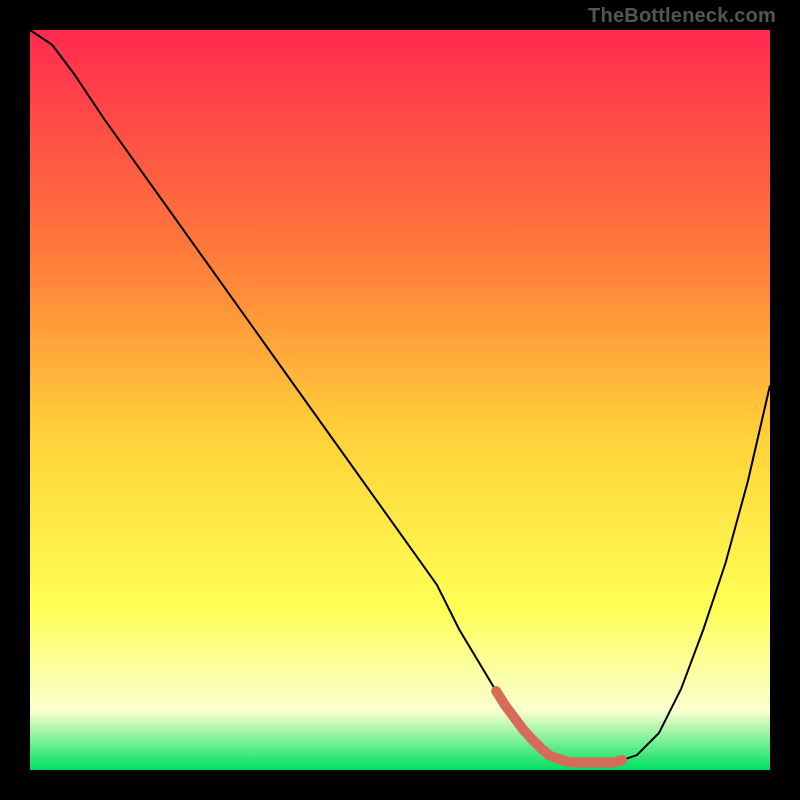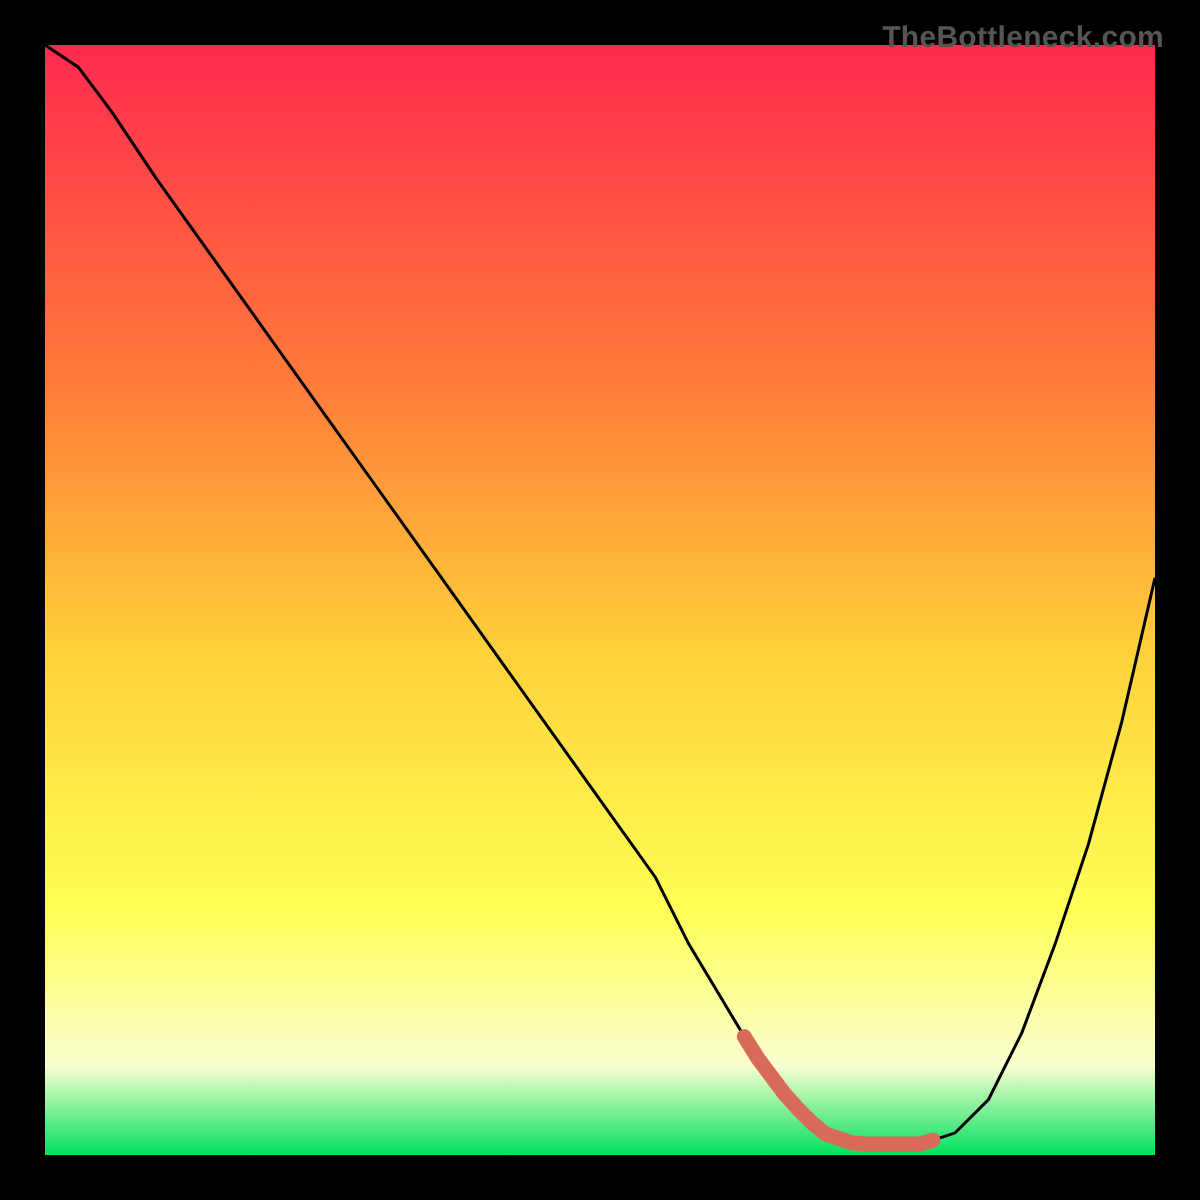--- a/index.html
+++ b/index.html
@@ -19,21 +19,20 @@
   }
   .attribution {
     position: absolute;
     top: 4px;
     right: 24px;
     color: #555;
     font-size: 20px;
     font-weight: bold;
     letter-spacing: 0.2px;
     z-index: 10;
-    margin-top: 10px;
   }
   .plot-wrap {
     position: absolute;
     left: 30px;
     top: 30px;
     width: 740px;
     height: 740px;
   }
   svg { display: block; }
   .curve {

